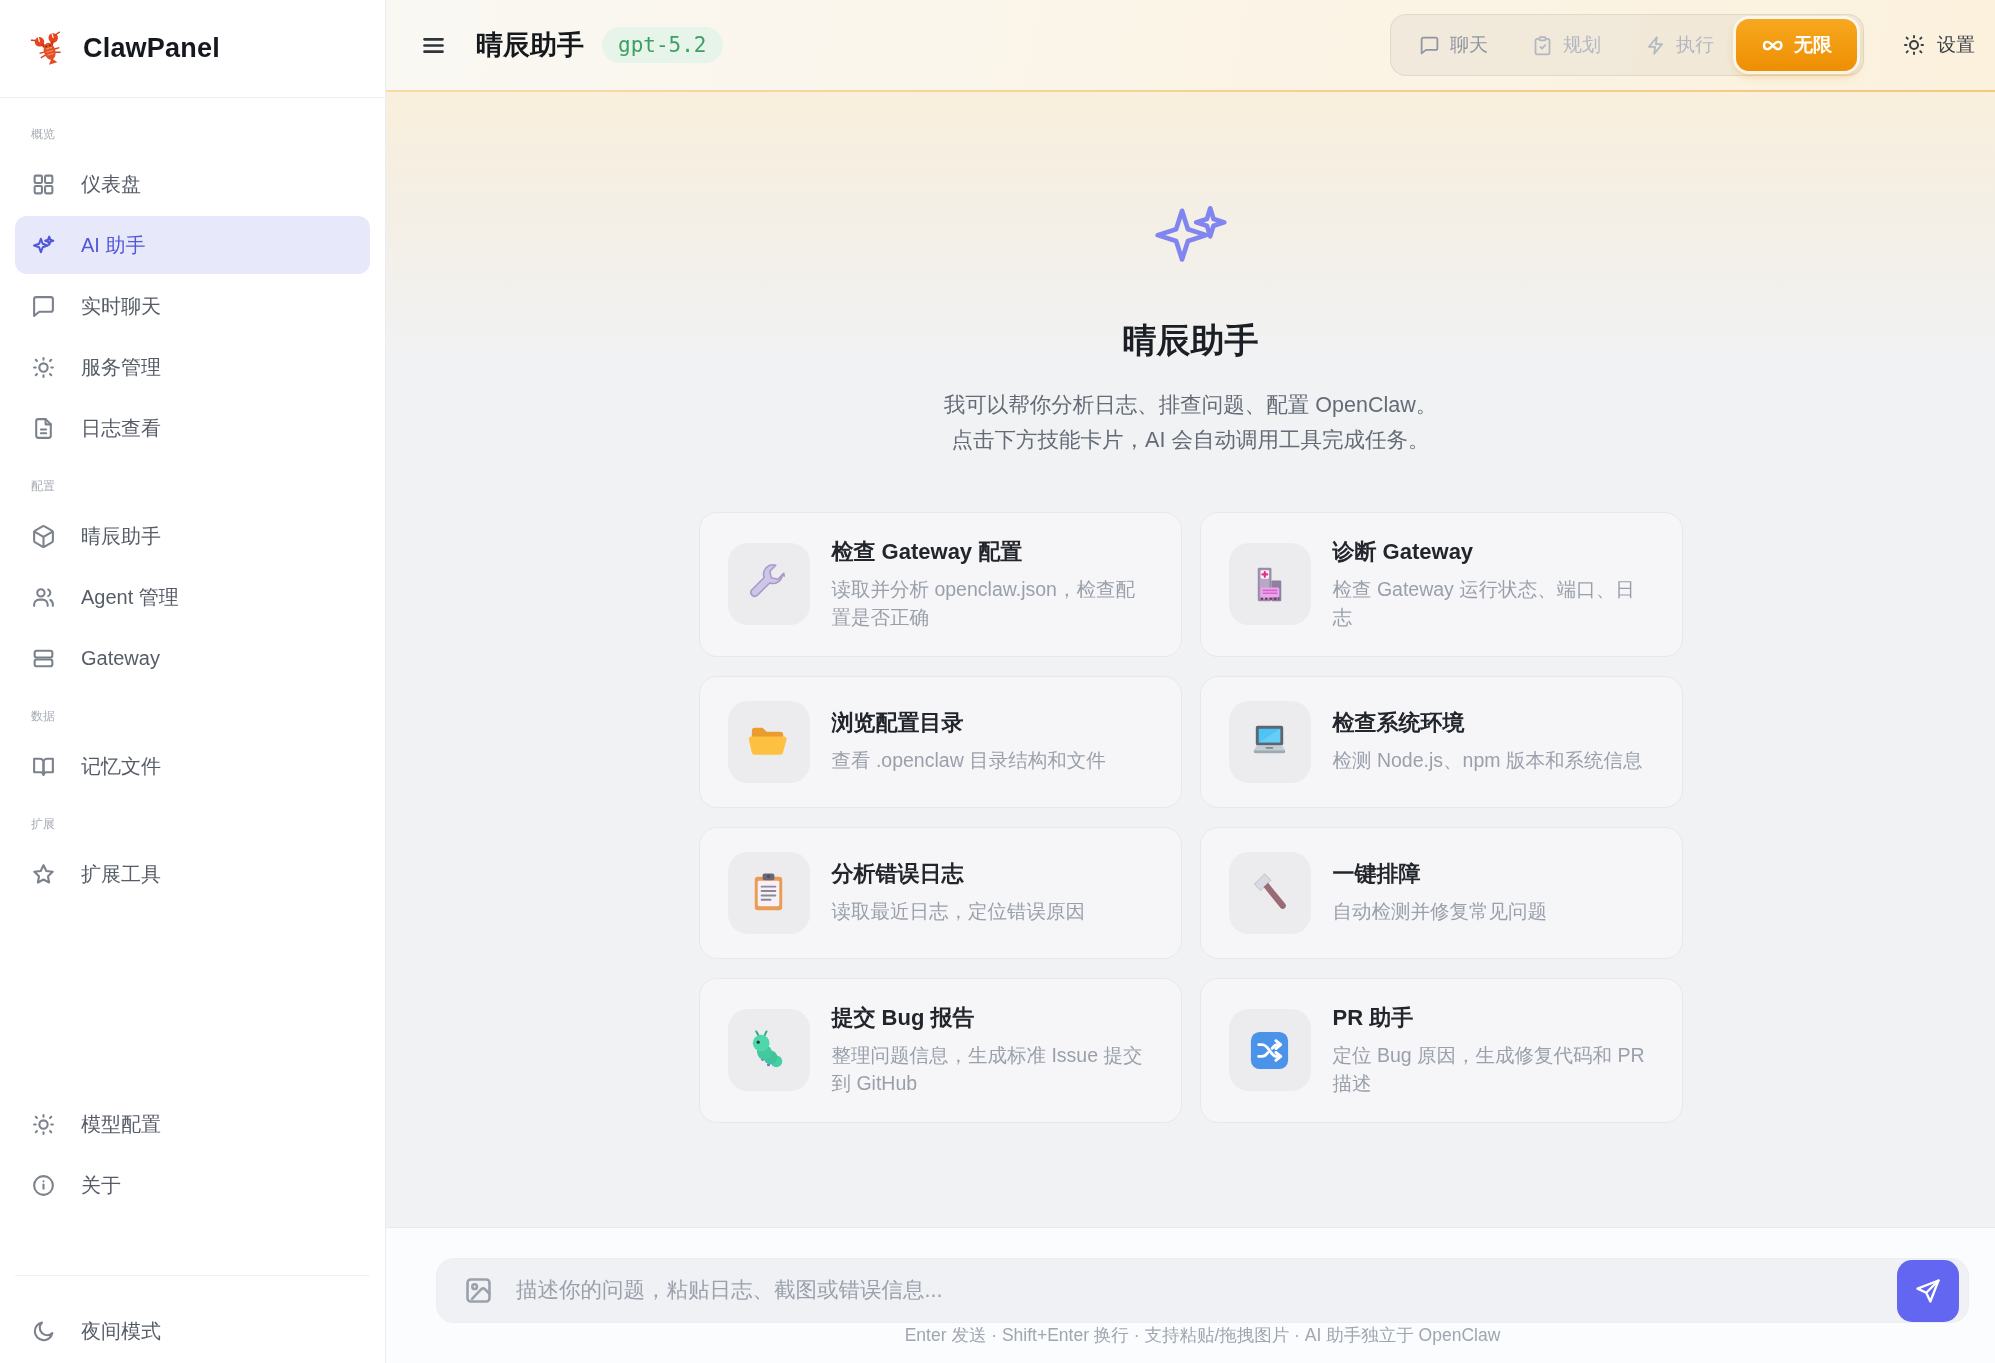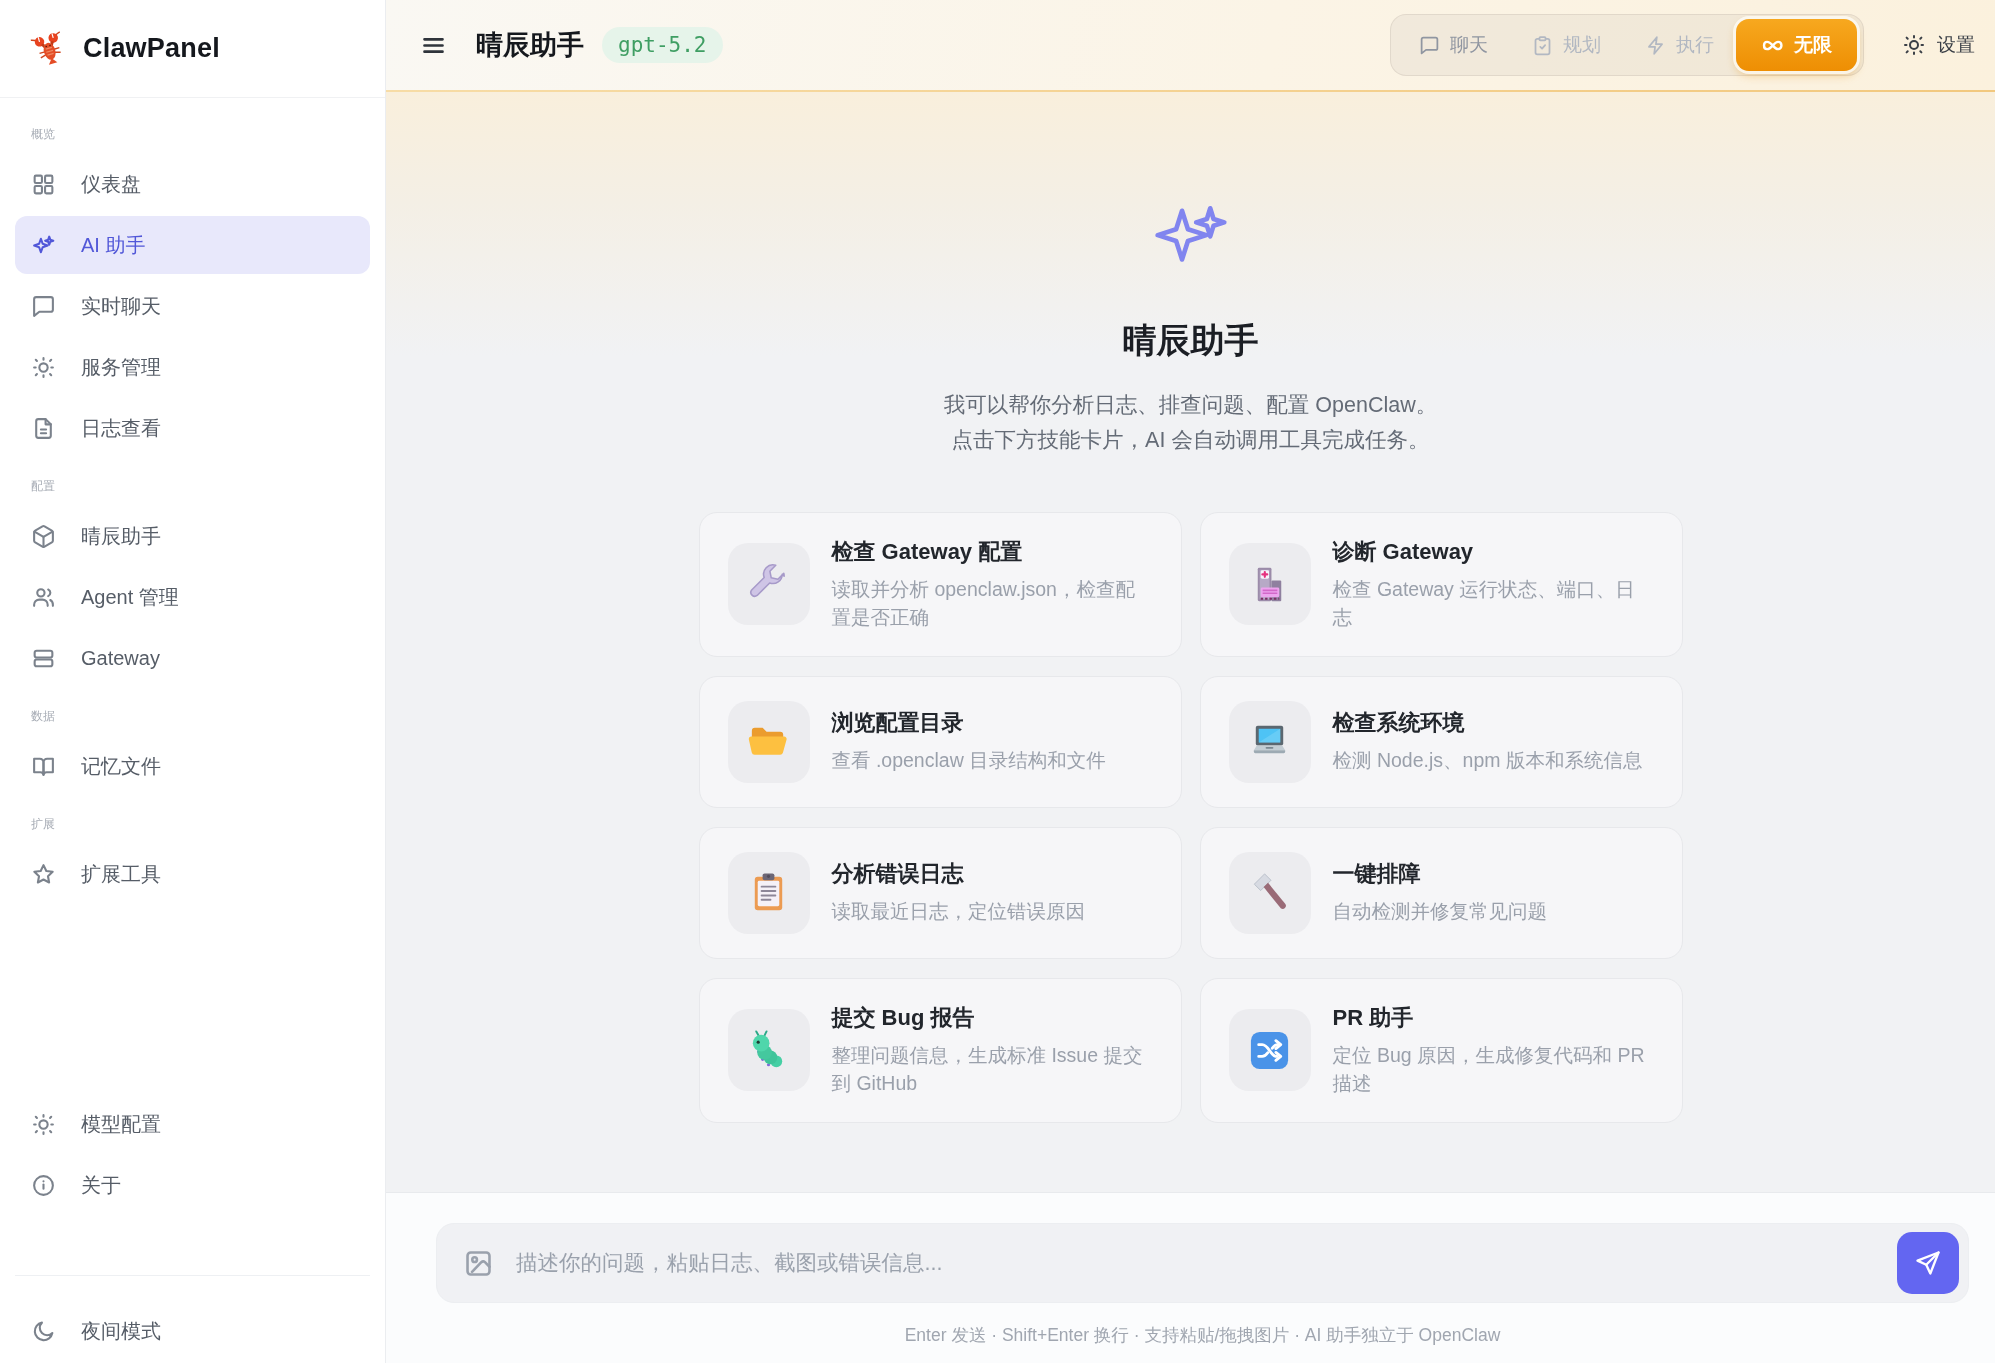--- a/index.html
+++ b/index.html
@@ -49,27 +49,27 @@
   .skills{margin-top:54px;display:grid;grid-template-columns:483px 483px;column-gap:18px;row-gap:19px}
   .skill-card{background:#f6f6f8;border:1px solid #e7e8eb;border-radius:18px;padding:24px 28px;display:flex;align-items:center;gap:22px;cursor:pointer}
   .skill-tile{width:82px;height:82px;border-radius:20px;background:#ececef;display:inline-flex;align-items:center;justify-content:center;flex-shrink:0}
   .skill-tile .ci{width:47px;height:47px}
   .skill-text{min-width:0}
   .skill-title{font-size:22px;font-weight:700;color:#22262c;margin-bottom:8px}
   .skill-desc{font-size:19.5px;color:#9aa0ab;line-height:1.46}
 
   
   .composer{flex-shrink:0;border-top:1px solid #e8eaed;background:#fbfcfd;padding:30px 26px 16px 50px}
-  .composer-box{height:80px;background:#f0f1f4;border:1px solid #eceef1;border-radius:18px;display:flex;align-items:center;gap:22px;padding:0 9px 0 26px}
+  .composer-box{height:65px;background:#f0f1f4;border:1px solid #eceef1;border-radius:18px;display:flex;align-items:center;gap:22px;padding:0 9px 0 26px}
   .imgi{width:31px;height:31px;color:#9aa1ac;flex-shrink:0;cursor:pointer}
   .composer-input{flex:1;border:none;outline:none;background:transparent;font-size:21.5px;color:#2b2f36;font-family:inherit;min-width:0}
   .composer-input::placeholder{color:#9aa1ac}
   .send-btn{width:62px;height:62px;border:none;border-radius:15px;background:var(--accent-indigo,#6366f1);display:inline-flex;align-items:center;justify-content:center;cursor:pointer;flex-shrink:0}
   .sendi{width:28px;height:28px;color:#fff}
-  .composer-hint{text-align:center;margin-top:20px;font-size:17.5px;color:#a0a6b0}
+  .composer-hint{text-align:center;font-size:17.5px;color:#a0a6b0}
 </style>
 </head>
 <body>
 
 <div class="app">
 
   <aside class="sidebar">
     <div class="logo-row">
       <span class="logo-icon" data-icon="lobster">
           <svg viewBox="0 0 48 48">

